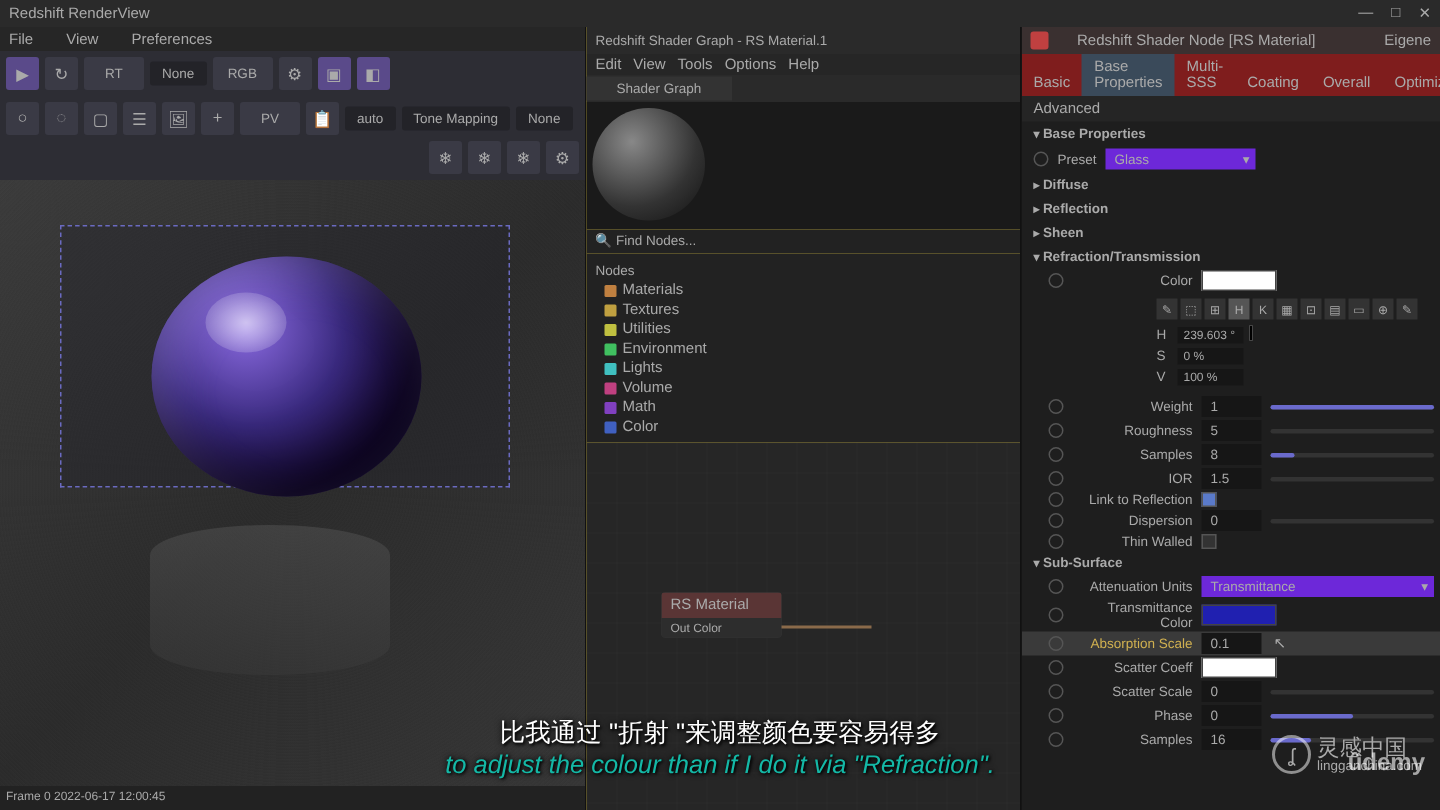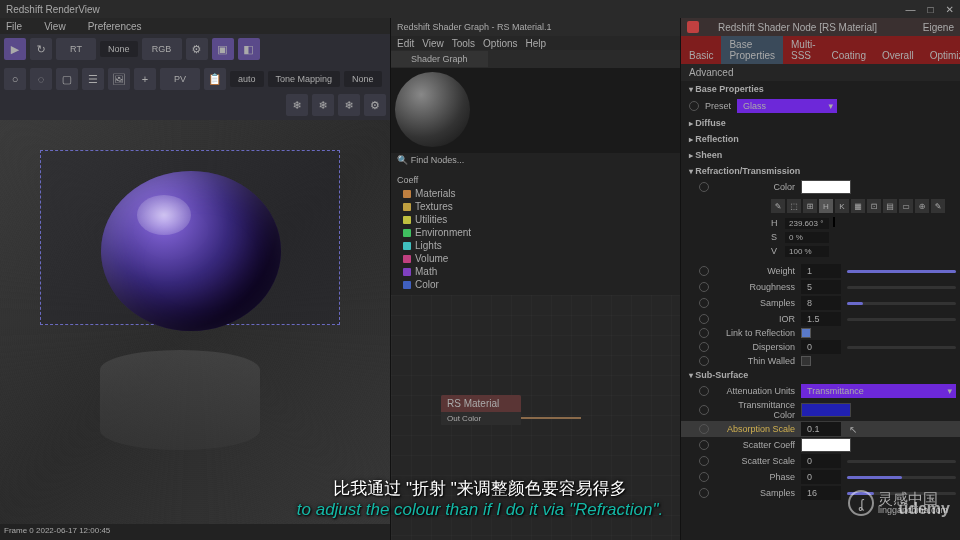--- a/index.html
+++ b/index.html
@@ -155,21 +155,21 @@
       <span>Help</span>
     </div>
     <div class="sg-tabs">
         <div class="sg-tab">Shader Graph</div>
       </div>
     <div class="sg-preview">
       <div class="sg-sphere"></div>
     </div>
     <div class="sg-search">🔍 Find Nodes...</div>
     <div class="sg-nodes">
-      <div class="sg-nodes-hdr">Coeff</div>
+      <div class="sg-nodes-hdr">Nodes</div>
       <div id="node-cats">
           <div class="node-item">
             <div class="node-ico" style="background:#c08040"></div>
             <span>Materials</span>
           </div>
           <div class="node-item">
             <div class="node-ico" style="background:#c0a040"></div>
             <span>Textures</span>
           </div>
           <div class="node-item">

